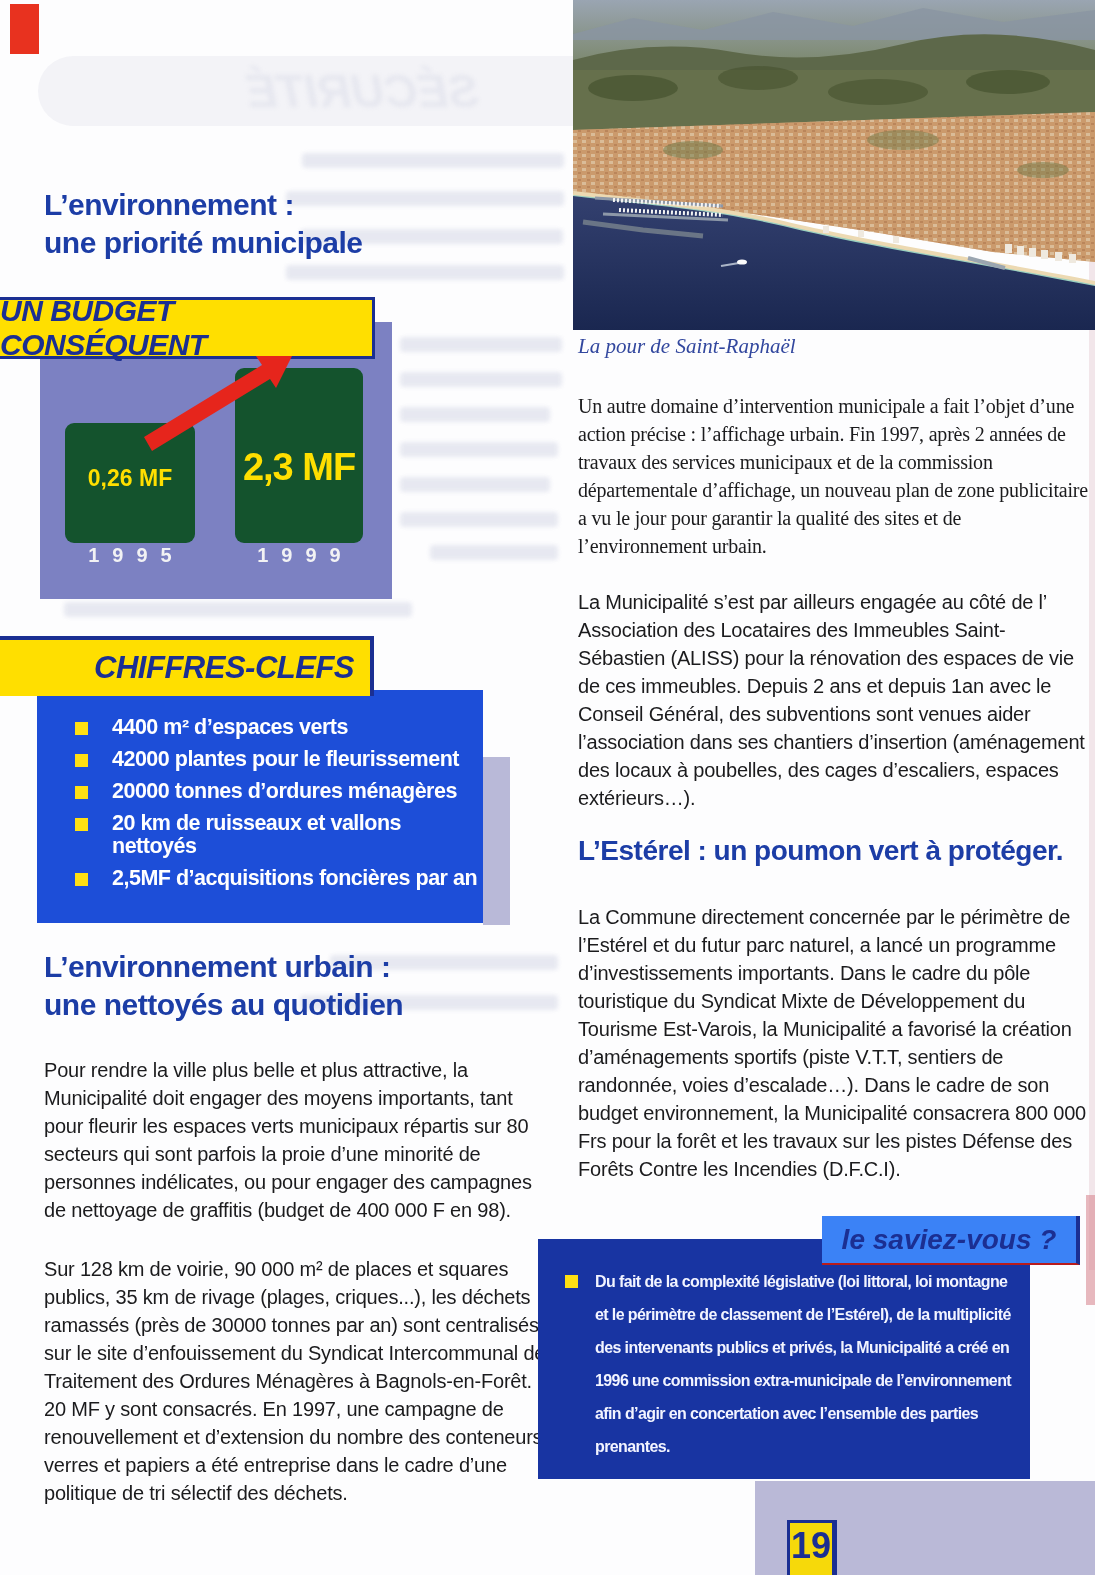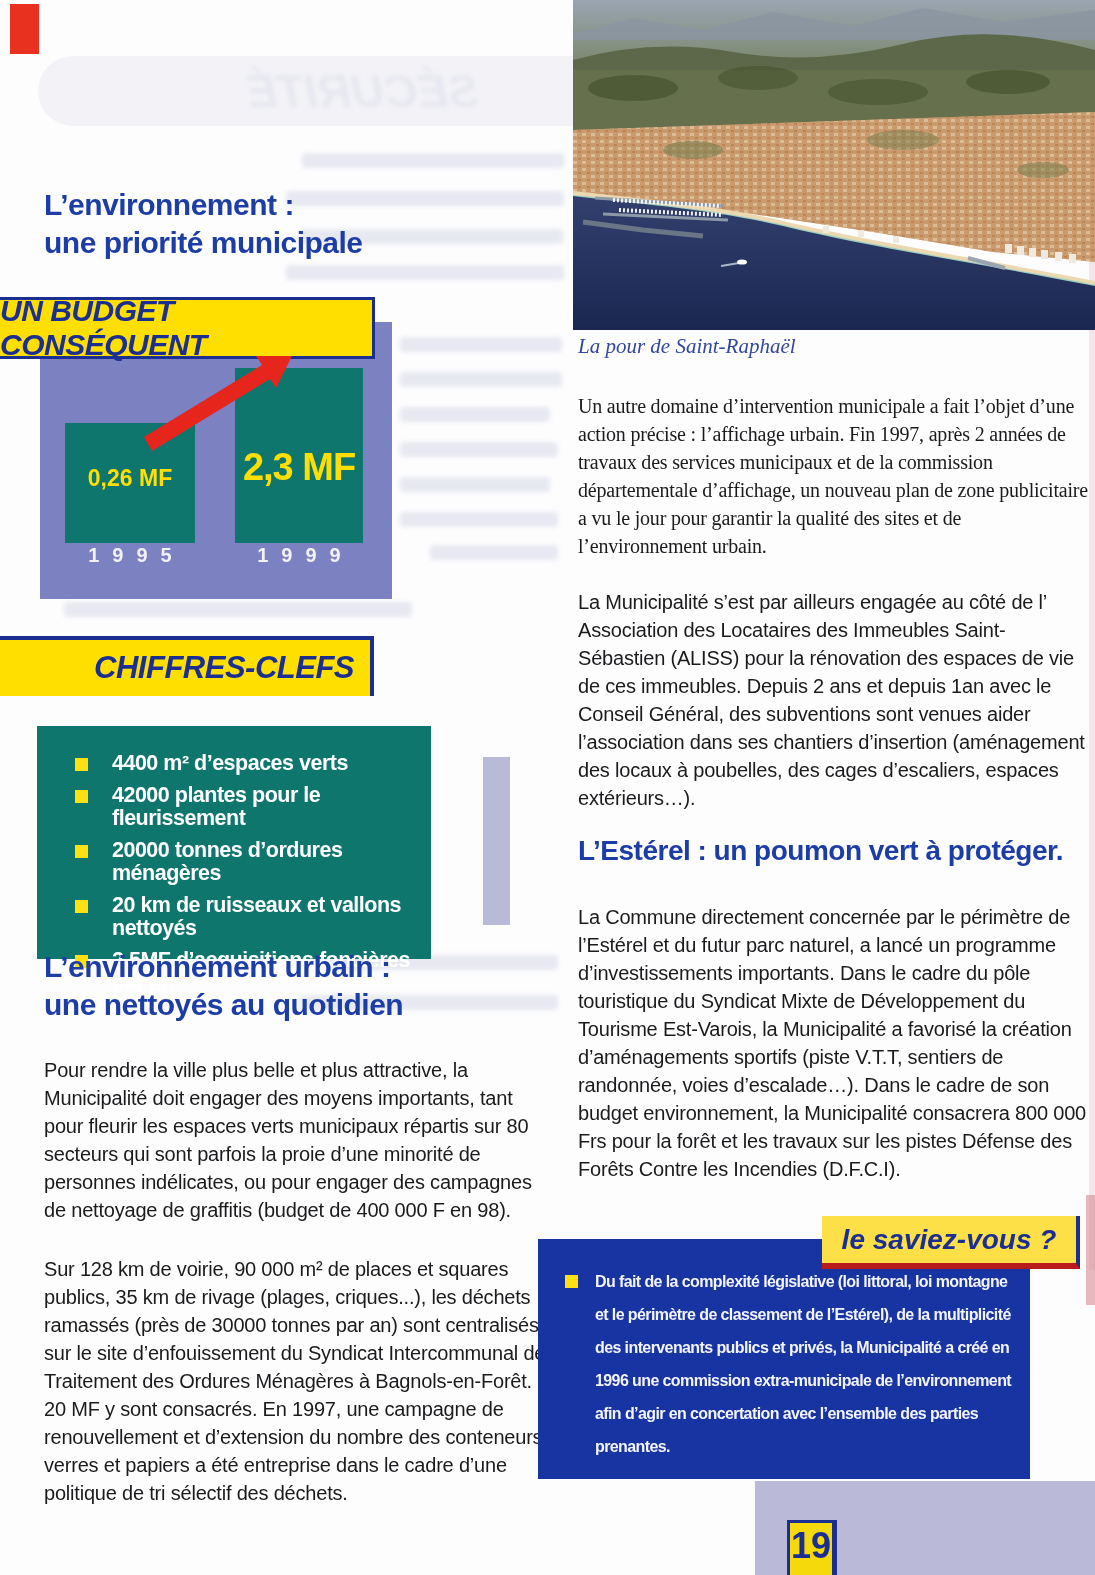--- a/index.html
+++ b/index.html
@@ -29,61 +29,61 @@
   #heading-urban{left:44px;top:948px;width:440px;z-index:3;}
   #para-left-1{left:44px;top:1056px;width:498px;}
   #para-left-2{left:44px;top:1255px;width:506px;}
 
   
   #budget-banner{left:0;top:297px;width:372px;height:56px;background:#ffdf00;
       border:3px solid #1b2f92;border-left:none;z-index:3;
       display:flex;align-items:center;justify-content:center;}
   #budget-banner span{font-size:30px;font-weight:bold;font-style:italic;color:#1b2f92;letter-spacing:-0.5px;}
   #chart-panel{left:40px;top:322px;width:352px;height:277px;background:#7c81c2;z-index:2;}
-  .bar{position:absolute;background:#0f766e;}
+  .bar{position:absolute;background:#14532d;border-radius:9px;}
   #bar-1995{left:25px;top:101px;width:130px;height:120px;}
   #bar-1999{left:195px;top:46px;width:128px;height:175px;}
   .bar-label{position:absolute;width:100%;text-align:center;color:#ffdf00;font-weight:bold;}
   #bar-1995 .bar-label{top:42px;font-size:23px;}
   #bar-1999 .bar-label{top:78px;font-size:38px;letter-spacing:-1px;}
   .year{position:absolute;color:#f2f2f4;font-weight:bold;font-size:20px;text-align:center;
         letter-spacing:13px;text-indent:13px;}
   #year-1995{left:25px;top:222px;width:130px;}
   #year-1999{left:195px;top:222px;width:128px;}
   #arrow-svg{left:128px;top:332px;width:190px;height:130px;z-index:4;overflow:visible;}
 
   
   #chiffres-banner{left:0;top:636px;width:370px;height:56px;background:#ffdf00;
       border-top:4px solid #1b2f92;border-right:4px solid #1b2f92;z-index:3;
       display:flex;align-items:center;justify-content:flex-end;}
   #chiffres-banner span{font-size:31px;font-weight:bold;font-style:italic;color:#1b2f92;
       padding-right:16px;letter-spacing:-0.5px;}
   #chiffres-shadow{left:483px;top:757px;width:27px;height:168px;background:#b9b9d8;z-index:1;}
-  #chiffres-box{left:37px;top:726px;width:394px;height:233px;background:#0f766e;z-index:2;}
+  #chiffres-box{left:37px;top:690px;width:446px;height:233px;background:#1d4ed8;z-index:2;}
   #chiffres-box ul{list-style:none;margin:0;padding:26px 0 0 38px;}
   #chiffres-box li{display:flex;margin-bottom:9px;}
   .sq{width:13px;height:13px;background:#ffe013;margin:6px 24px 0 0;flex:0 0 13px;}
   #chiffres-box li span.itxt{color:#ffffff;font-weight:bold;font-size:21.5px;
       letter-spacing:-0.5px;line-height:23px;}
 
   
   #photo{left:573px;top:0;width:522px;height:330px;z-index:1;}
   #caption{left:578px;top:334px;font-family:"Liberation Serif",serif;font-style:italic;
       font-size:21px;color:#32479e;z-index:2;}
 
   
   #para-right-1{left:578px;top:392px;width:512px;font-family:Liberation Serif, serif;}
   #para-right-2{left:578px;top:588px;width:512px;}
   #heading-esterel{left:578px;top:835px;width:512px;font-size:28px;color:#1c3da6;
       font-weight:bold;letter-spacing:-0.5px;z-index:3;}
   #para-right-3{left:578px;top:903px;width:514px;}
 
   
-  #saviez-banner{left:822px;top:1216px;width:254px;height:47px;background:#fde047;
-      border-right:4px solid #1b2f92;border-bottom:6px solid #b91c1c;z-index:4;
+  #saviez-banner{left:822px;top:1216px;width:254px;height:47px;background:#3b82f6;
+      border-right:4px solid #1b2f92;border-bottom:2px solid #b91c1c;z-index:4;
       display:flex;align-items:center;justify-content:center;}
   #saviez-banner span{font-size:28px;font-weight:bold;font-style:italic;color:#1b2f92;}
   #saviez-box{left:538px;top:1239px;width:492px;height:240px;background:#1834a2;z-index:3;}
   #saviez-box .row{display:flex;padding:26px 10px 0 27px;}
   #saviez-box p{margin:0;color:#f2f4ff;font-weight:bold;font-size:16px;line-height:33px;
       letter-spacing:-0.6px;width:424px;}
   #saviez-box .sq{margin:10px 17px 0 0;}
 
   
   #footer-lavender{left:755px;top:1481px;width:340px;height:94px;background:#bab9d7;z-index:1;}

